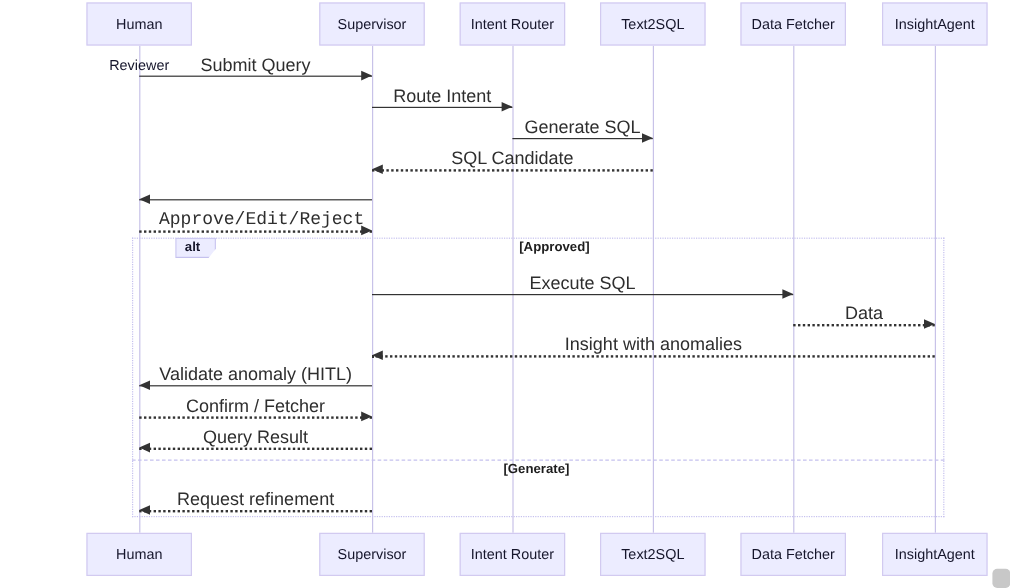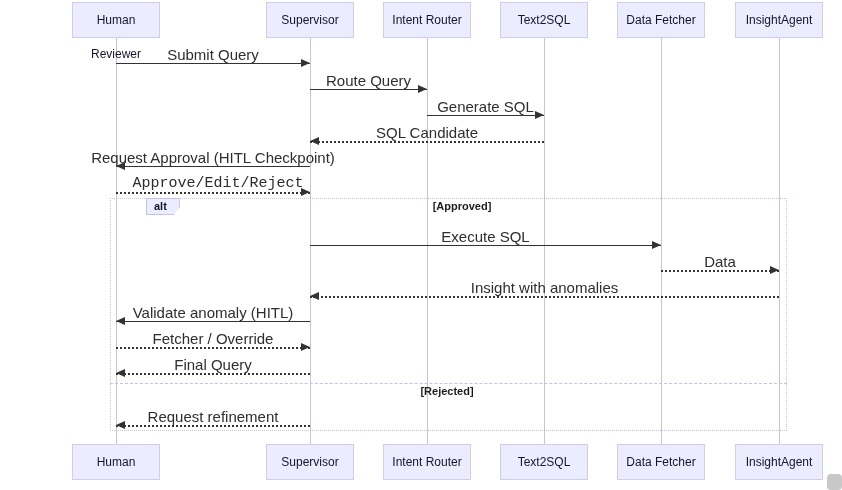--- a/index.html
+++ b/index.html
@@ -99,57 +99,56 @@
 <div class="lifeline" style="left: 116px; top: 38px; height: 406px;"></div>
     <div class="lifeline" style="left: 310px; top: 38px; height: 406px;"></div>
     <div class="lifeline" style="left: 427px; top: 38px; height: 406px;"></div>
     <div class="lifeline" style="left: 544px; top: 38px; height: 406px;"></div>
     <div class="lifeline" style="left: 661px; top: 38px; height: 406px;"></div>
     <div class="lifeline" style="left: 779px; top: 38px; height: 406px;"></div>
     <div class="frame" style="left: 110px; top: 198px; width: 677px; height: 233px;"></div>
     <div class="frame-divider" style="left: 110px; top: 383px; width: 677px;"></div>
     <div class="frame-label" style="left: 110px; top: 198px; margin-left: 36px;">alt</div>
     <div class="condition" style="left: 462px; top: 200px;">[Approved]</div>
-    <div class="condition" style="left: 447px; top: 385px;">[Rejected]</div>
+    <div class="condition" style="left: 447px; top: 385px;">[Generate]</div>
     <div class="msg-line " style="left: 116px; top: 63px; width: 194px;"></div>
     <div class="arrowhead right" style="left: 301px; top: 59px;"></div>
     <div class="msg-label" style="left: 213px; top: 46px;">Submit Query</div>
     <div class="msg-line " style="left: 310px; top: 89px; width: 117px;"></div>
     <div class="arrowhead right" style="left: 418px; top: 85px;"></div>
-    <div class="msg-label" style="left: 368.5px; top: 72px;">Route Query</div>
+    <div class="msg-label" style="left: 368.5px; top: 72px;">Route Intent</div>
     <div class="msg-line " style="left: 427px; top: 115px; width: 117px;"></div>
     <div class="arrowhead right" style="left: 535px; top: 111px;"></div>
     <div class="msg-label" style="left: 485.5px; top: 98px;">Generate SQL</div>
     <div class="msg-line dotted" style="left: 310px; top: 141px; width: 234px;"></div>
     <div class="arrowhead left" style="left: 310px; top: 137px;"></div>
     <div class="msg-label" style="left: 427px; top: 124px;">SQL Candidate</div>
     <div class="msg-line " style="left: 116px; top: 166px; width: 194px;"></div>
     <div class="arrowhead left" style="left: 116px; top: 162px;"></div>
-    <div class="msg-label" style="left: 213px; top: 149px;">Request Approval (HITL Checkpoint)</div>
     <div class="msg-line dotted" style="left: 116px; top: 192px; width: 194px;"></div>
     <div class="arrowhead right" style="left: 301px; top: 188px;"></div>
     <div class="msg-label" style="left: 218px; top: 175px; font-family: Liberation Mono, monospace;">Approve/Edit/Reject</div>
     <div class="msg-line " style="left: 310px; top: 245px; width: 351px;"></div>
     <div class="arrowhead right" style="left: 652px; top: 241px;"></div>
     <div class="msg-label" style="left: 485.5px; top: 228px;">Execute SQL</div>
     <div class="msg-line dotted" style="left: 661px; top: 270px; width: 118px;"></div>
     <div class="arrowhead right" style="left: 770px; top: 266px;"></div>
     <div class="msg-label" style="left: 720px; top: 253px;">Data</div>
     <div class="msg-line dotted" style="left: 310px; top: 296px; width: 469px;"></div>
     <div class="arrowhead left" style="left: 310px; top: 292px;"></div>
     <div class="msg-label" style="left: 544.5px; top: 279px;">Insight with anomalies</div>
     <div class="msg-line " style="left: 116px; top: 321px; width: 194px;"></div>
     <div class="arrowhead left" style="left: 116px; top: 317px;"></div>
     <div class="msg-label" style="left: 213px; top: 304px; text-align: center;">Validate anomaly (HITL)</div>
     <div class="msg-line dotted" style="left: 116px; top: 347px; width: 194px;"></div>
     <div class="arrowhead right" style="left: 301px; top: 343px;"></div>
-    <div class="msg-label" style="left: 213px; top: 330px;">Fetcher / Override</div>
+    <div class="msg-label" style="left: 213px; top: 330px;">Confirm / Fetcher</div>
     <div class="msg-line dotted" style="left: 116px; top: 373px; width: 194px;"></div>
     <div class="arrowhead left" style="left: 116px; top: 369px;"></div>
-    <div class="msg-label" style="left: 213px; top: 356px;">Final Query</div>
+    <div class="msg-label" style="left: 213px; top: 356px;">Query Result</div>
     <div class="msg-line dotted" style="left: 116px; top: 425px; width: 194px;"></div>
     <div class="arrowhead left" style="left: 116px; top: 421px;"></div>
     <div class="msg-label" style="left: 213px; top: 408px;">Request refinement</div>
     <div class="actor" style="left: 72px; top: 2px; width: 88px; height: 36px; line-height: 34px;">Human Reviewer</div>
     <div class="actor" style="left: 266px; top: 2px; width: 88px; height: 36px; line-height: 34px;">Supervisor</div>
     <div class="actor" style="left: 383px; top: 2px; width: 88px; height: 36px; line-height: 34px;">Intent Router</div>
     <div class="actor" style="left: 500px; top: 2px; width: 88px; height: 36px; line-height: 34px;">Text2SQL</div>
     <div class="actor" style="left: 617px; top: 2px; width: 88px; height: 36px; line-height: 34px;">Data Fetcher</div>
     <div class="actor" style="left: 735px; top: 2px; width: 88px; height: 36px; line-height: 34px;">InsightAgent</div>
     <div class="actor" style="left: 72px; top: 444px; width: 88px; height: 36px; line-height: 34px;">Human Reviewer</div>

